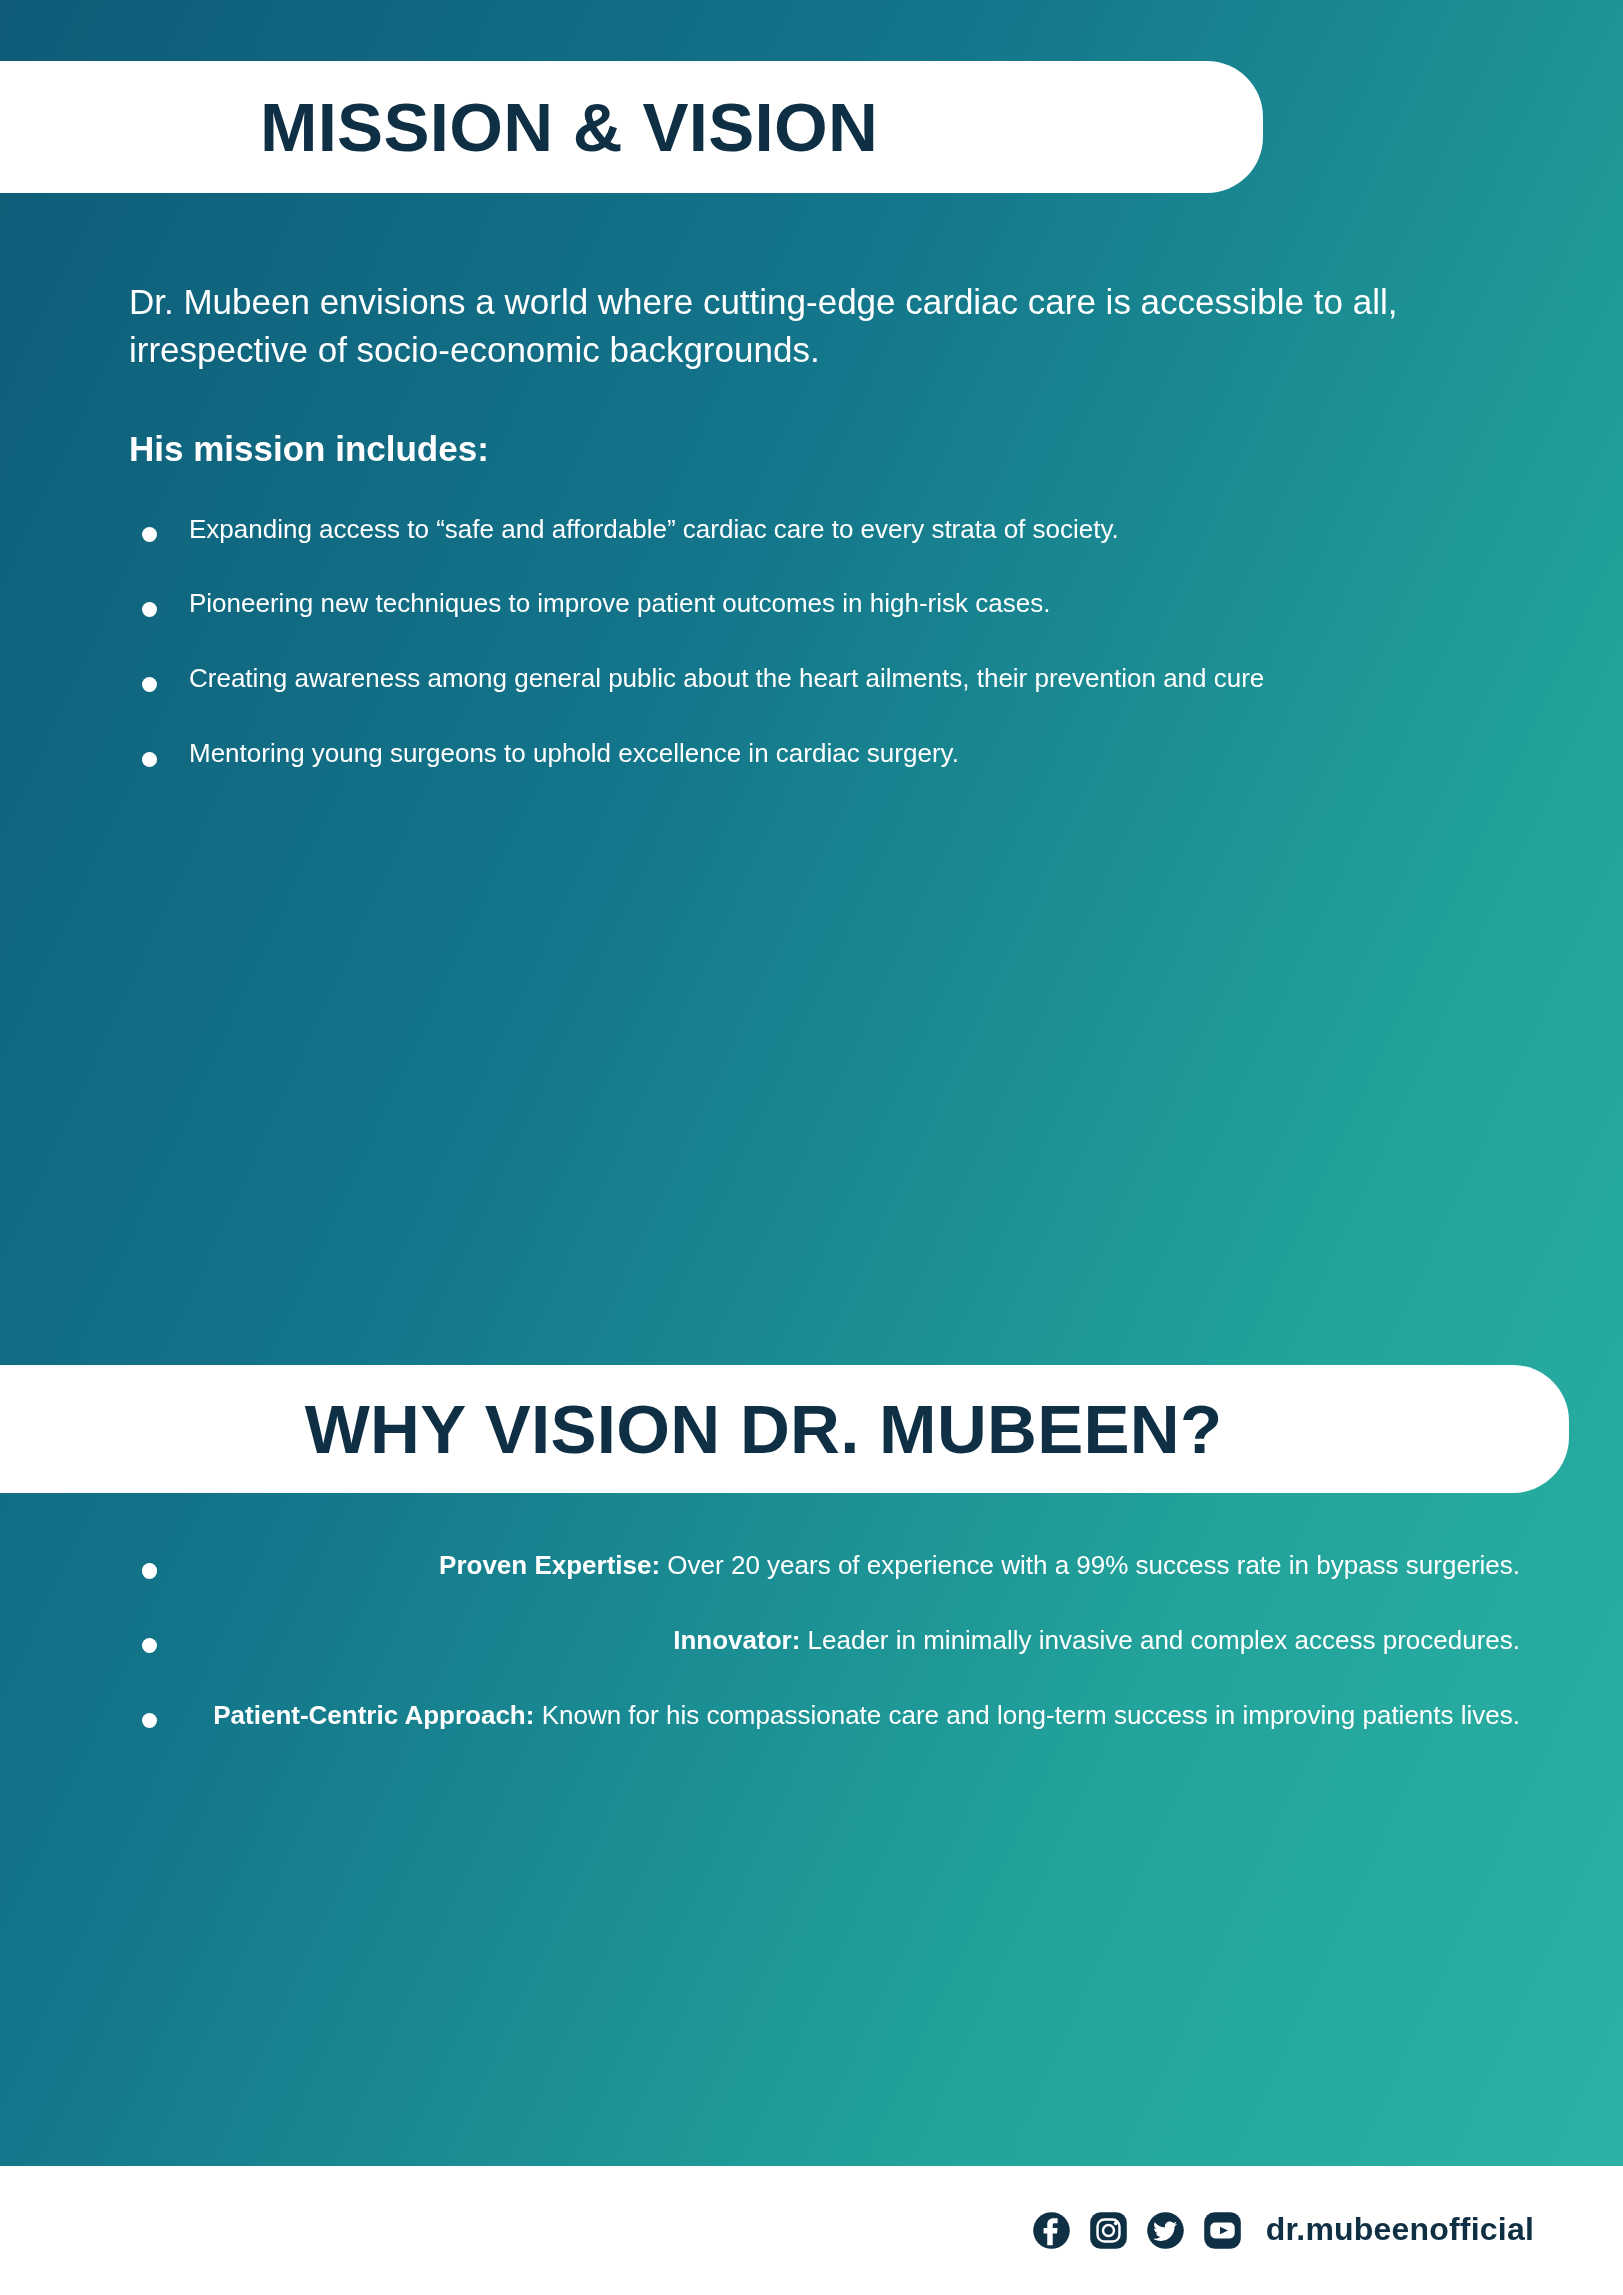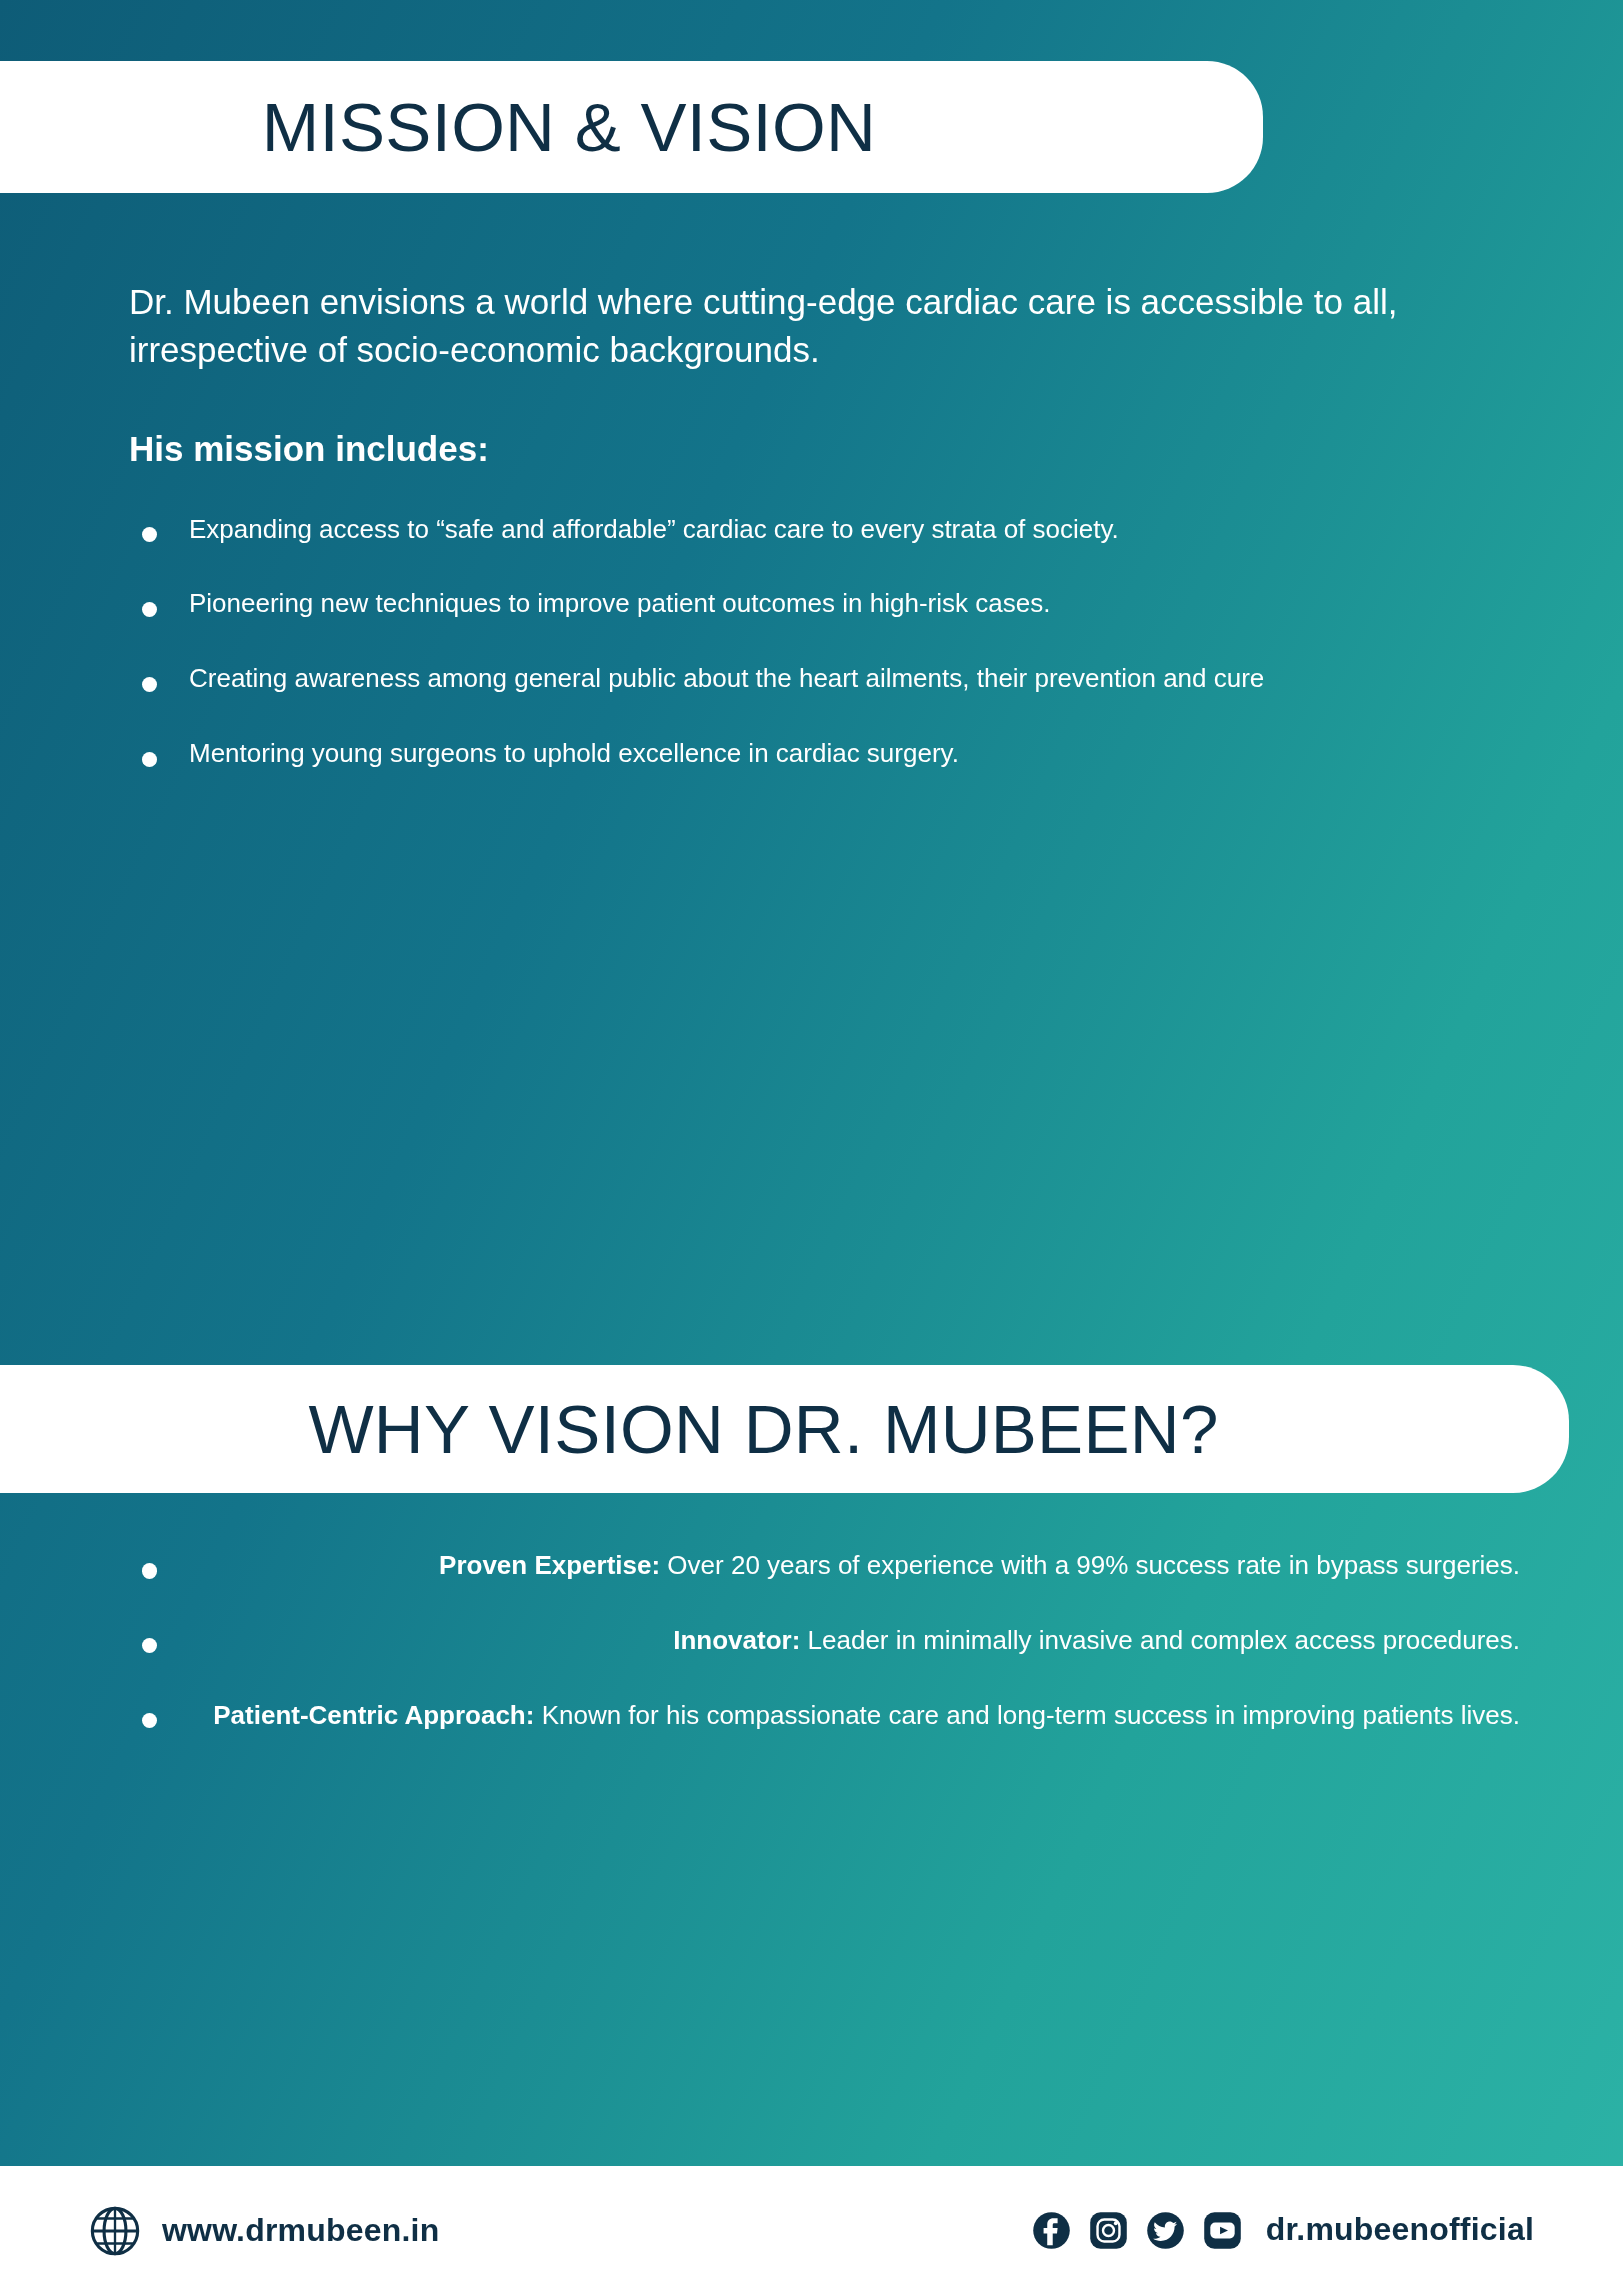--- a/index.html
+++ b/index.html
@@ -27,21 +27,21 @@
     left: 0;
     background: #ffffff;
     border-top-right-radius: 56px;
     border-bottom-right-radius: 56px;
     display: flex;
     align-items: center;
     justify-content: center;
   }
   .banner-title {
     color: #0f2f45;
-    font-weight: normal;
+    font-weight: bold;
     letter-spacing: 0.3px;
     white-space: nowrap;
     text-align: center;
   }
 
   #banner-mission {
     top: 61px;
     width: 1263px;
     height: 132px;
   }
@@ -208,33 +208,20 @@
         <span class="lead">Innovator:</span><span> Leader in minimally invasive and complex access procedures.</span>
       </li>
       <li>
         <span class="dot"></span>
         <span class="lead">Patient-Centric Approach:</span><span> Known for his compassionate care and long-term success in improving patients lives.</span>
       </li>
     </ul>
   </div>
 
   <div class="footer">
-    <div class="footer-left">
-      <span class="globe">
-        <svg viewBox="0 0 64 64" width="50" height="50" aria-hidden="true">
-          <circle cx="32" cy="32" r="29" fill="none" stroke="#0f2f45" stroke-width="4"></circle>
-          <ellipse cx="32" cy="32" rx="14" ry="29" fill="none" stroke="#0f2f45" stroke-width="4"></ellipse>
-          <line x1="3" y1="32" x2="61" y2="32" stroke="#0f2f45" stroke-width="4"></line>
-          <line x1="8" y1="16" x2="56" y2="16" stroke="#0f2f45" stroke-width="3"></line>
-          <line x1="8" y1="48" x2="56" y2="48" stroke="#0f2f45" stroke-width="3"></line>
-          <line x1="32" y1="3" x2="32" y2="61" stroke="#0f2f45" stroke-width="3"></line>
-        </svg>
-      </span>
-      <span class="footer-url">www.drmubeen.in</span>
-    </div>
 
     <div class="footer-right">
       <div class="social-icons">
         <span class="si">
           <svg viewBox="0 0 64 64" width="39" height="39" aria-hidden="true">
             <circle cx="32" cy="32" r="30" fill="#0f2f45"></circle>
             <path d="M36 20h6v-8h-7c-6 0-10 4-10 10v6h-6v9h6v19h9V37h7l1-9h-8v-5c0-2 1-3 2-3z" fill="#ffffff"></path>
           </svg>
         </span>
         <span class="si">

